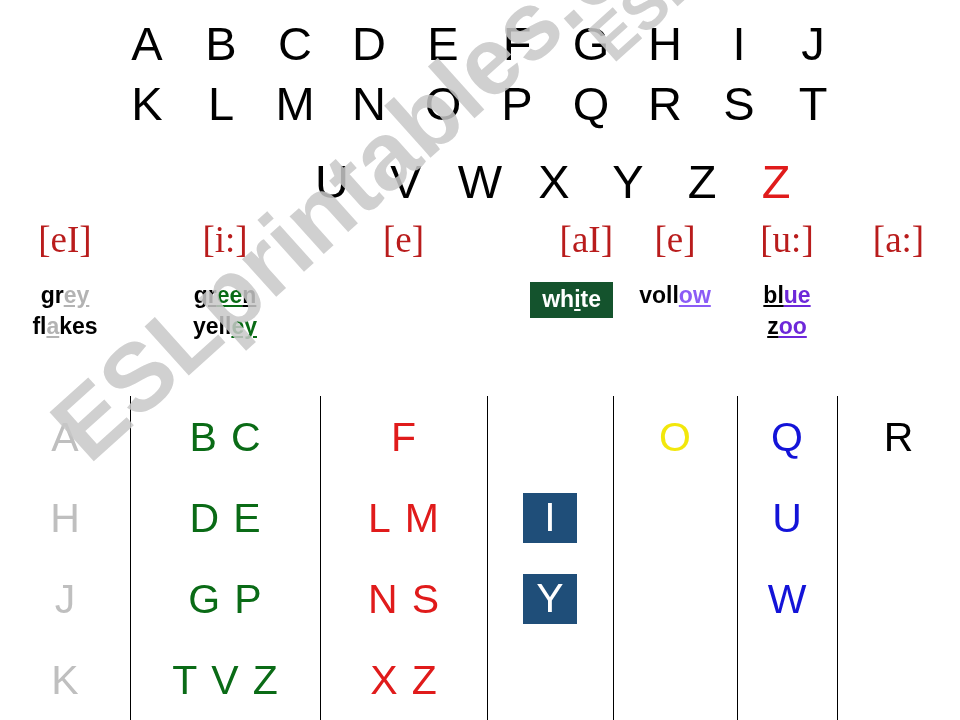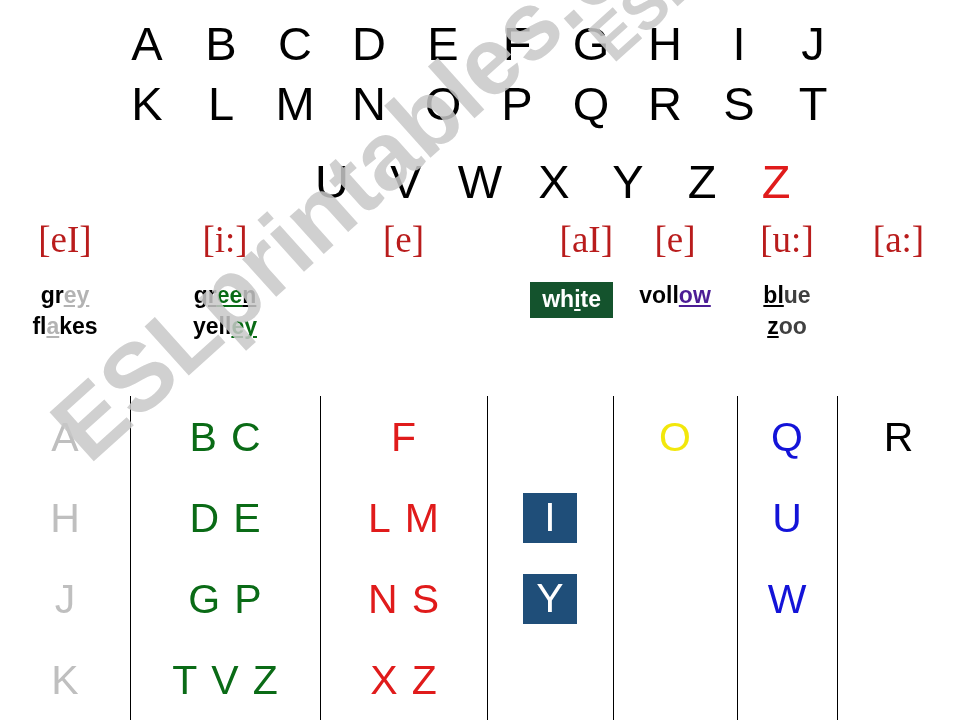--- a/index.html
+++ b/index.html
@@ -109,22 +109,22 @@
     font-weight: bold;
     color: #000000;
   }
   .word-stack .w { white-space: nowrap; }
   .word-stack .w + .w { margin-top: 5px; }
 
   .hl-grey  { color: #b3b3b3; text-decoration: underline; }
   .hl-green { color: #0a6b16; text-decoration: underline; }
   .hl-red   { color: #d81a1a; text-decoration: underline; }
   .hl-white { color: #ffffff; text-decoration: underline; }
-  .hl-yellow{ color: #4c1d95; text-decoration: underline; }
-  .hl-blue  { color: #404040; }
+  .hl-yellow{ color: #8b5cf6; text-decoration: underline; }
+  .hl-blue  { color: #6d28d9; text-decoration: underline; }
   .hl-black { color: #000000; text-decoration: underline; }
   .u-black  { color: #000000; text-decoration: underline; }
 
   .box-white {
     background: #14532d;
     color: #ffffff;
     padding: 4px 12px 6px 12px;
     display: inline-block;
   }
 

